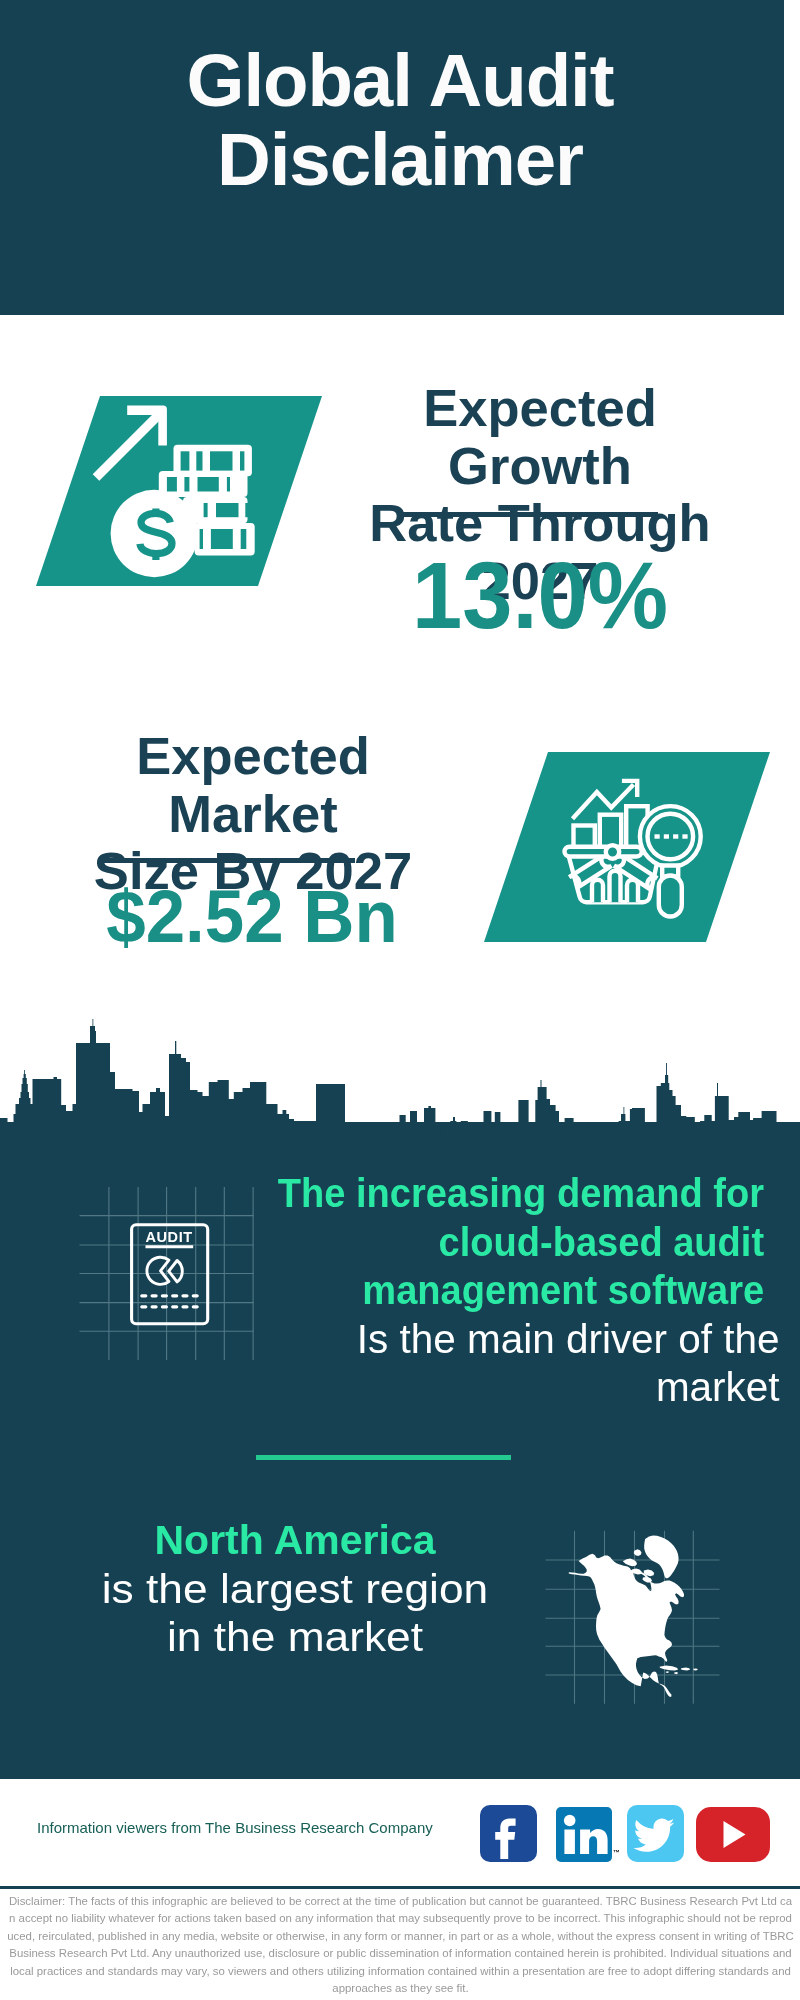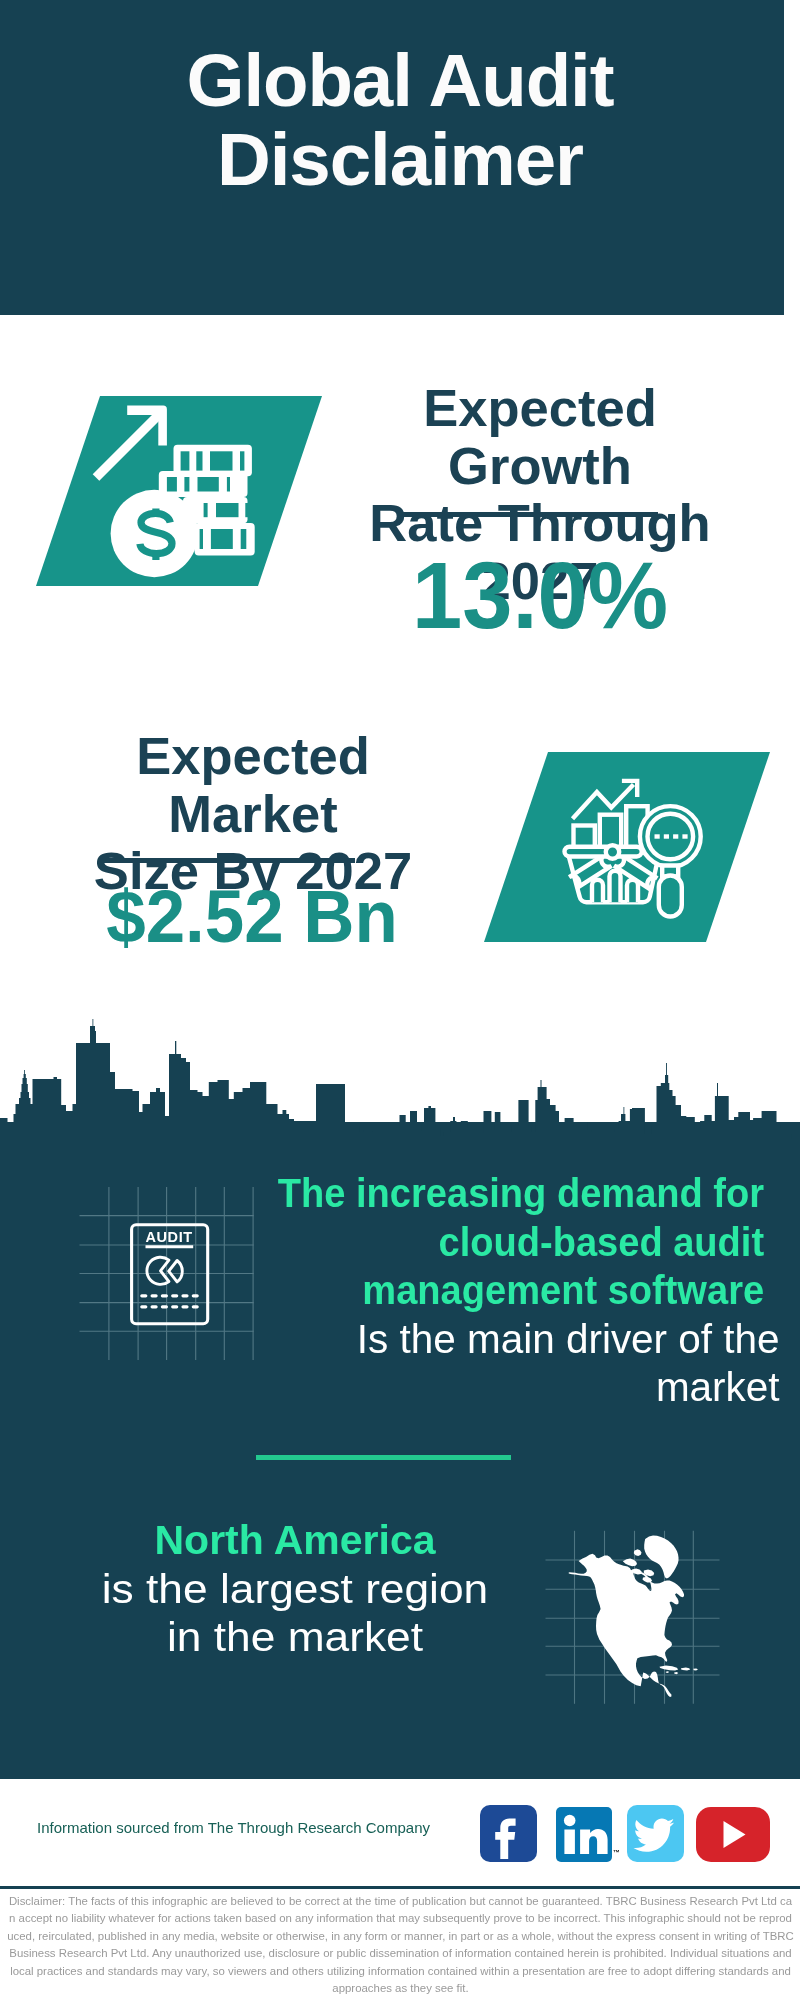--- a/index.html
+++ b/index.html
@@ -221,21 +221,21 @@
       <path d="M109.2,142.6 L111.6,142.0 L113.4,143.0 L111.4,144.2 L109.2,143.4 L109.2,142.6 Z"></path>
       <path d="M100.8,141.8 L102.8,141.2 L104.2,142.0 L102.5,143.0 L100.8,142.4 L100.8,141.8 Z"></path>
     </g>
   </svg>
   <div class="msg" style="left:105px;top:1480px;width:380px;margin-top:36px;--sx:1.0;--sw:1.08;">
     <span class="mint">North America</span>
     <span class="wht">is the largest region in the market</span>
   </div>
 
   <div class="src" style="left:37px;top:1815px;">
-    <div>Information sourced from The Through Research Company</div>
+    <div>Information viewers from The Business Research Company</div>
   </div>
 
   <a class="social" style="left:480px;top:1805px;width:57px;height:57px;background:#1d4a96;">
     <svg viewBox="0 0 57 57" width="57" height="57" xmlns="http://www.w3.org/2000/svg">
       <path fill="#ffffff" d="M35.6,13.5 h-6.2 c-5.6,0 -9.1,3.6 -9.1,9.2 v4.4 h-5.1 v7.6 h5.1 v19.2 h7.9 v-19.2 h6.1 l0.9,-7.6 h-7 v-3.7 c0,-1.9 0.6,-2.7 2.7,-2.7 h4.7 z"></path>
     </svg>
   </a>
   <a class="social" style="left:556px;top:1807px;width:56px;height:55px;border-radius:5px;background:#0678b4;">
     <svg viewBox="0 0 56 55" width="56" height="55" xmlns="http://www.w3.org/2000/svg">
       <g fill="#ffffff">

